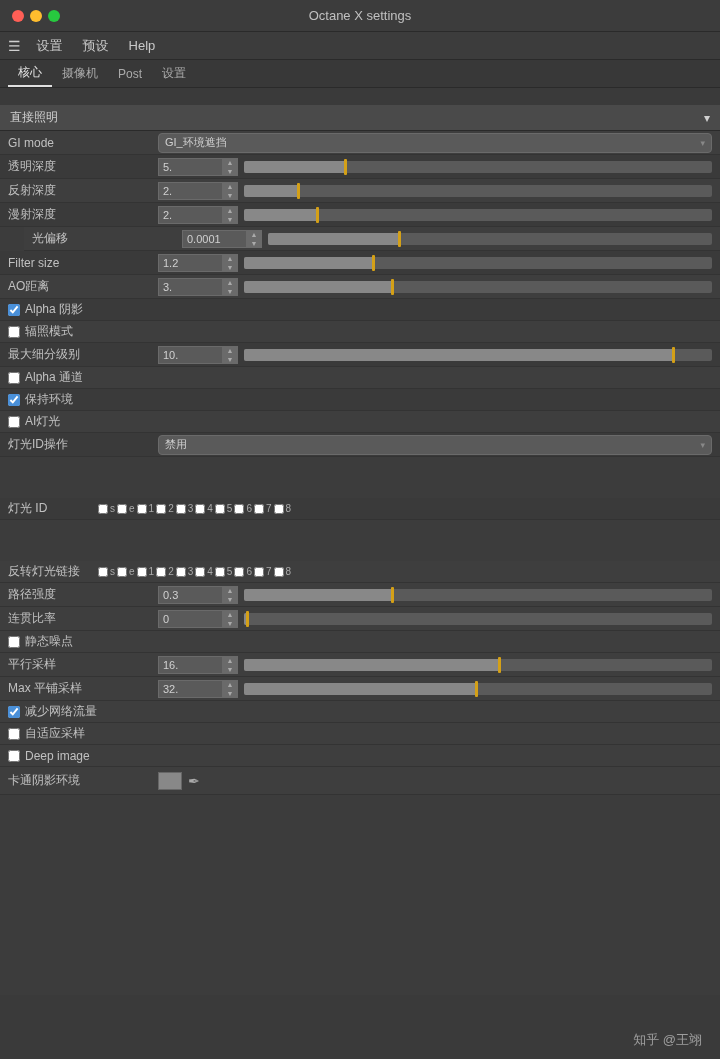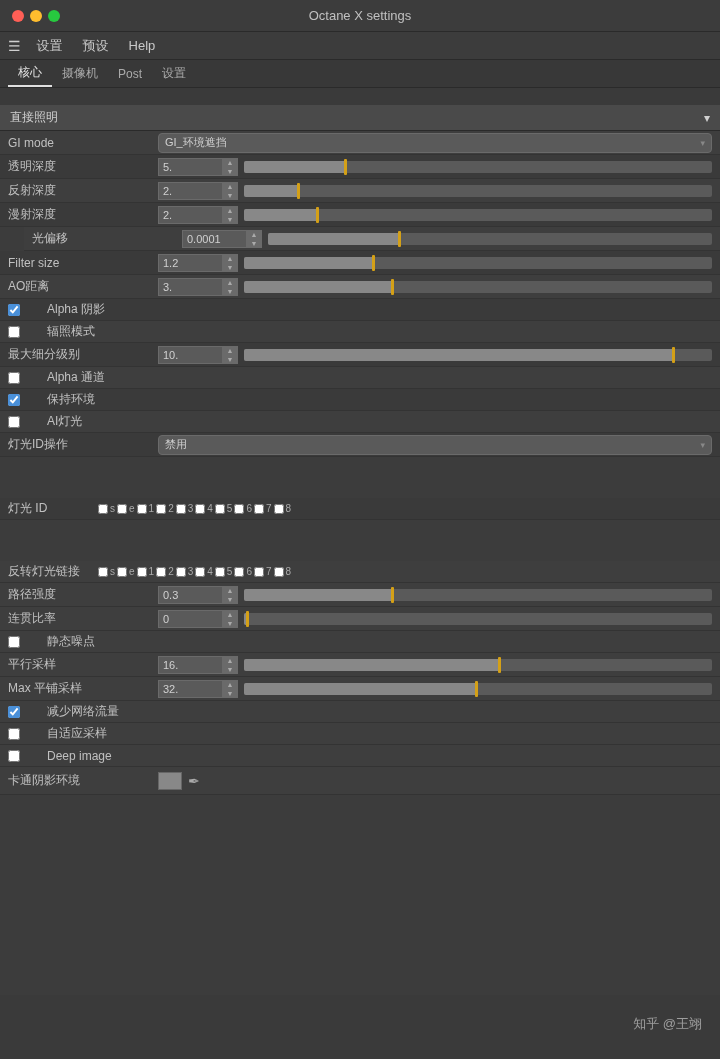--- a/index.html
+++ b/index.html
@@ -203,21 +203,20 @@
     .dropdown-wrap .dd-arrow { font-size: 9px; color: #888; }
 
     
     .checkbox-row {
       display: flex;
       align-items: center;
       height: 22px;
       padding: 0 8px;
       border-bottom: 1px solid #333;
       background: #3a3a3a;
-      gap: 22px;
     }
     .checkbox-row:nth-child(even) { background: #3e3e3e; }
 
     input[type="checkbox"] {
       width: 12px;
       height: 12px;
       margin-right: 5px;
       accent-color: #4a90d9;
     }
     .cb-label { font-size: 12px; color: #c0c0c0; }
@@ -261,21 +260,21 @@
     }
     .eyedropper-icon {
       font-size: 14px;
       color: #aaa;
       cursor: pointer;
     }
 
     
     .watermark {
       position: fixed;
-      bottom: 26px;
+      bottom: 10px;
       right: 18px;
       font-size: 13px;
       color: rgba(200,200,200,0.7);
     }
   </style>
 </head>
 <body>
 
 <div class="title-bar">
   <div class="title-bar-buttons">

